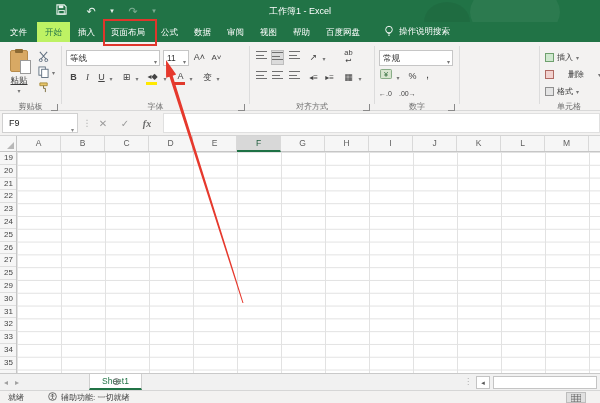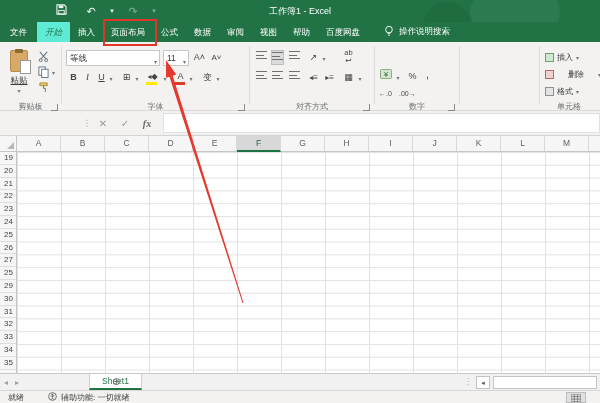--- a/index.html
+++ b/index.html
@@ -13,21 +13,21 @@
   .qat { position:absolute; left:46px; top:0; height:22px; display:flex; align-items:center; gap:0; color:#eaf3ee; }
   .qat .qbtn { width:30px; text-align:center; font-size:11px; line-height:22px; }
   .qat .dim { opacity:.45; }
   .qat .tiny { font-size:7px; width:12px; }
   .win-title { position:absolute; left:0; right:0; top:0; height:22px; text-align:center; line-height:22px; color:#fff; font-size:9px; }
 
   
   .tabbar { position:absolute; left:0; top:22px; width:600px; height:20px; background:#217346; display:flex; align-items:stretch; }
   .tab { padding:0 8px; line-height:20px; color:#fff; font-size:8.5px; cursor:default; }
   .tab.file { padding:0 10px; }
-  .tab.active { background:#5eead4; color:#217346;font-style:italic; }
+  .tab.active { background:#bef264; color:#217346; }
   .ribbon-search { display:flex; align-items:center; gap:5px; color:#fff; font-size:8.5px; margin-left:16px; }
 
   
   .ribbon { position:absolute; left:0; top:42px; width:600px; height:69px; background:#f3f2f1; border-bottom:1px solid #d8d8d8; font-size:8px; color:#3b3b3b; }
   .gsep { position:absolute; top:4px; bottom:6px; width:1px; background:#dcdcdc; }
   .glabel { position:absolute; bottom:2px; font-size:8px; color:#6e6e6e; width:100%; text-align:center; }
   .launcher { position:absolute; bottom:3px; width:7px; height:7px; border-right:1px solid #8a8a8a; border-bottom:1px solid #8a8a8a; }
   .group { position:absolute; top:4px; height:100%; }
   .combo { position:absolute; background:#fff; border:1px solid #c6c6c6; height:16px; line-height:14px; padding:0 3px; font-size:8.5px; color:#333; }
   .combo .dd { position:absolute; right:2px; top:4px; font-size:6px; color:#777; }
@@ -213,20 +213,23 @@
     <div class="ib" style="left:57px;top:24px;font-size:8px;">◂≡</div>
     <div class="ib" style="left:73px;top:24px;font-size:8px;">▸≡</div>
     <div class="ib" style="left:92px;top:24px;">▦</div>
     <div class="ib dd6" style="left:106px;top:26px;min-width:8px;">▾</div>
     <div class="glabel">对齐方式</div>
     <div class="launcher" style="left:113px;"></div>
   </div>
   <div class="gsep" style="left:374px;"></div>
 
   <div class="group" style="left:375px;width:84px;">
+    <div class="combo" style="left:4px;top:4px;width:74px;">
+      <span>常规</span><span class="dd">▾</span>
+    </div>
     <div class="ib" style="left:4px;top:23px;">
       <svg width="12" height="10" viewBox="0 0 13 11">
           <rect x="0.5" y="0.5" width="12" height="10" rx="1" fill="#d8e6d0" stroke="#7ba37a"></rect>
           <text x="6.5" y="8.5" font-size="8" text-anchor="middle" fill="#2f6b3a">¥</text>
         </svg>
     </div>
     <div class="ib dd6" style="left:19px;top:25px;min-width:8px;">▾</div>
     <div class="ib" style="left:31px;top:23px;"><span>%</span></div>
     <div class="ib" style="left:46px;top:21px;font-size:11px;"><span>,</span></div>
     <div class="ib" style="left:4px;top:40px;font-size:7px;"><span>←.0</span></div>
@@ -252,20 +255,24 @@
     <div class="stackrow" style="top:38px;left:5px;">
       <span class="sq" style="background:#e4e4e4;border-color:#8f8f8f;"></span>
       <span>格式</span>
         <span class="dd6">▾</span>
     </div>
     <div class="glabel">单元格</div>
   </div>
 </div>
 
 <div class="formulabar">
+  <div class="namebox">
+    <span>F9</span>
+    <span class="dd">▾</span>
+  </div>
   <div class="fbtns">
     <span class="dots">⋮</span>
     <span>✕</span>
     <span>✓</span>
     <span class="fx">fx</span>
   </div>
   <div class="finput"></div>
 </div>
 
 <div class="colheaders">

